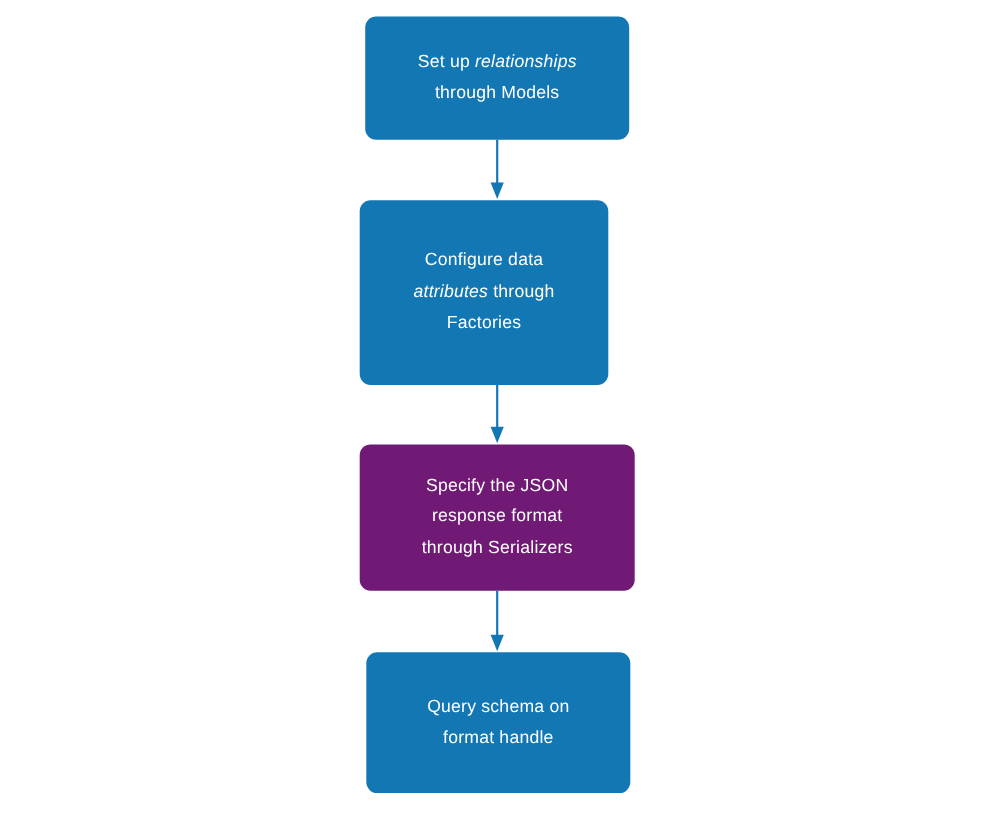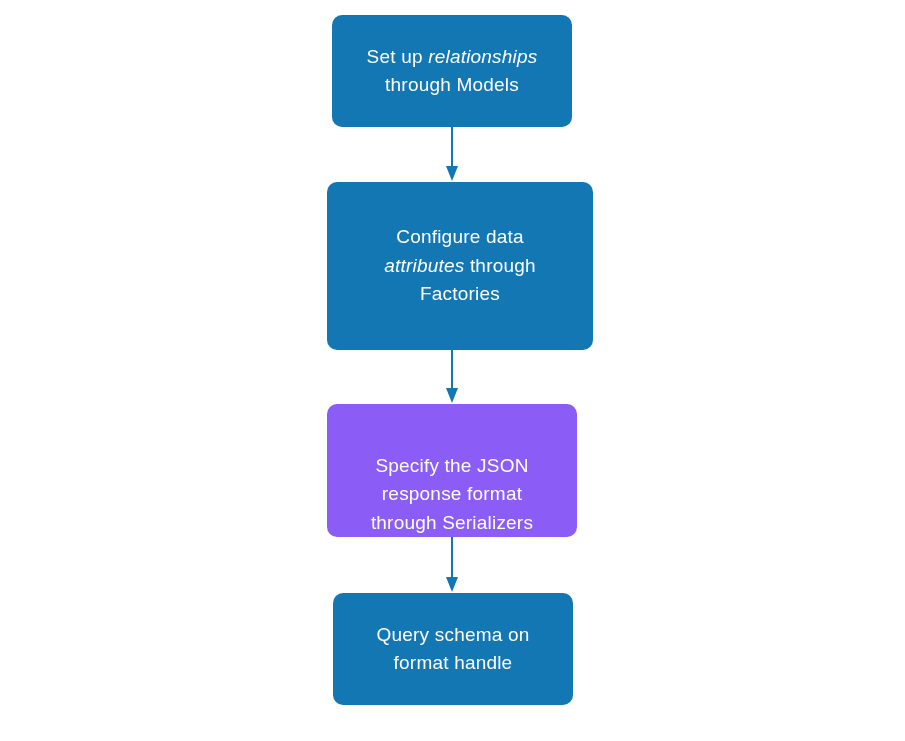--- a/index.html
+++ b/index.html
@@ -17,31 +17,31 @@
   .node {
     position: absolute;
     border-radius: 10px;
     display: flex;
     align-items: center;
     justify-content: center;
     box-sizing: border-box;
   }
   .node-label {
     text-align: center;
-    font-size: 19px;
+    font-size: 16px;
     line-height: 28.5px;
     letter-spacing: 0.2px;
   }
   .node-label .it { font-style: italic; }
   .node-label .bd { font-weight: normal; }
 
   .node-1 { left: 332px; top: 15px;  width: 240px; height: 112px; }
-  .node-2 { left: 327px; top: 182px; width: 266px; height: 168px; }
+  .node-2 { left: 327px; top: 182px; width: 226px; height: 168px; }
   .node-3 { left: 327px; top: 404px; width: 250px; height: 133px; }
-  .node-4 { left: 333px; top: 593px; width: 240px; height: 112px; }
+  .node-4 { left: 333px; top: 593px; width: 240px; height: 128px; }
 
   .arrow { position: absolute; left: 444px; width: 16px; overflow: visible; }
   .arrow-1 { top: 127px; height: 54px; }
   .arrow-2 { top: 350px; height: 53px; }
   .arrow-3 { top: 537px; height: 55px; }
   .arrow line    { stroke: var(--arrow, #1377b4); stroke-width: 2; }
   .arrow polygon { fill: var(--arrow, #1377b4); }
 </style>
 </head>
 <body>
@@ -66,21 +66,21 @@
         <div><span class="it">attributes</span><span> through</span></div>
         <div><span class="bd">Factories</span></div>
       </div>
   </div>
 
   <svg class="arrow arrow-2" viewBox="0 0 16 53" aria-hidden="true">
     <line x1="8" y1="0" x2="8" y2="39"></line>
     <polygon points="2,38 14,38 8,53"></polygon>
   </svg>
 
-  <div class="node node-3" style="background: #8b5cf6; align-items: flex-end;">
+  <div class="node node-3" style="background: #701a75;">
     <div class="node-label" style="color: rgb(255, 255, 255);">
         <div><span>Specify the JSON</span></div>
         <div><span>response format</span></div>
         <div><span>through </span><span class="bd">Serializers</span></div>
       </div>
   </div>
 
   <svg class="arrow arrow-3" viewBox="0 0 16 55" aria-hidden="true">
     <line x1="8" y1="0" x2="8" y2="41"></line>
     <polygon points="2,40 14,40 8,55"></polygon>

